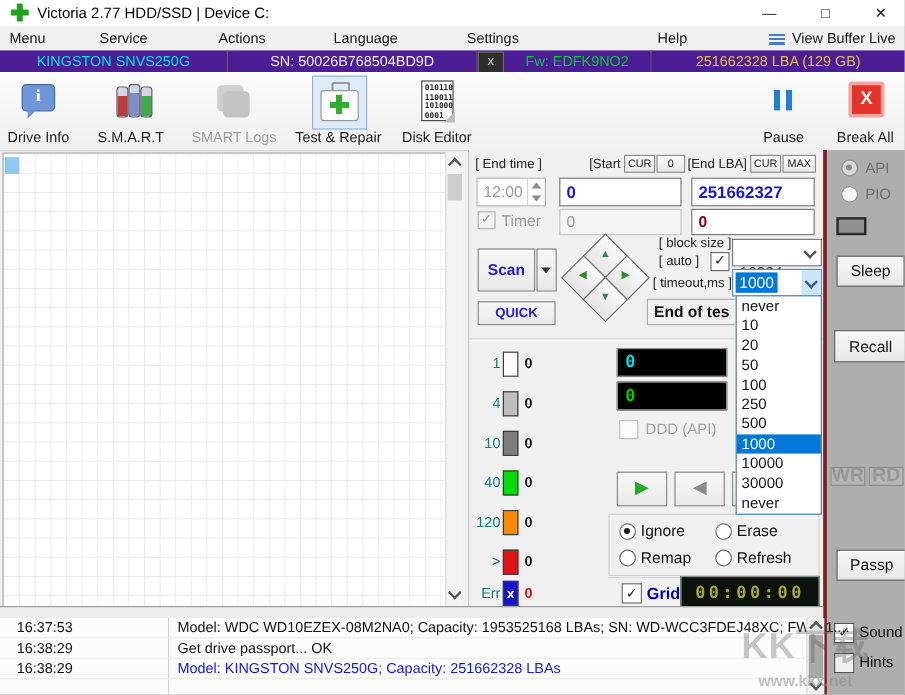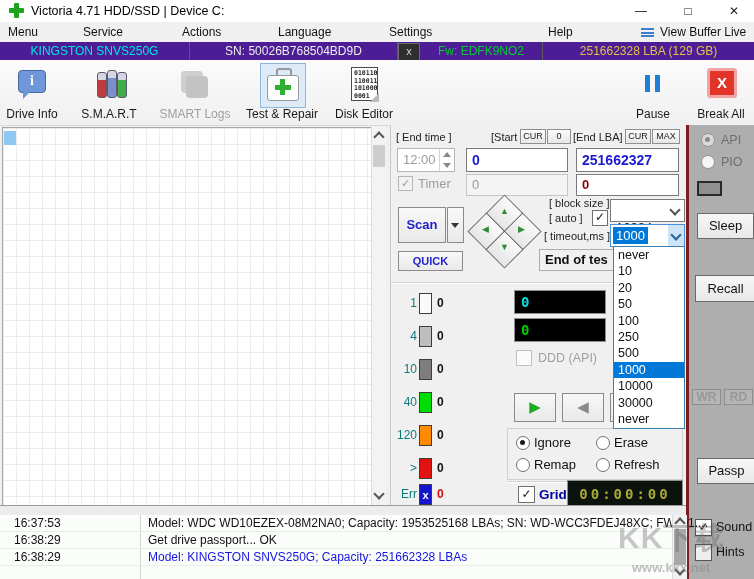--- a/index.html
+++ b/index.html
@@ -51,21 +51,21 @@
   
   .spd-row{position:relative;height:20px;margin-bottom:13px;}
   .spd-row:last-child{margin-top:-7px;}
   .spd-label{position:absolute;right:94px;top:3px;font-size:12px;color:#0e7a7a;}
   .spd-block{position:absolute;left:28px;top:0;width:11px;height:19px;border:1px solid #3d3d3d;text-align:center;}
   .spd-block i{font-style:normal;font-weight:bold;font-size:11px;color:#fff;line-height:19px;}
   .spd-count{position:absolute;left:46px;top:3px;font-size:12px;font-weight:bold;color:#111;}
   
   #sidebar{left:686px;top:125px;width:68px;height:454px;background:#aeaeae;border-left:3px solid #7f1d1d;}
   .sbtn{background:linear-gradient(#f7f7f7,#e8e8e8);border:1px solid #6a6a6a;font-size:13px;text-align:center;color:#111;}
-  .sbtn.disabled{background:#b5b5b5;border-color:#8f8f8f;color:#989898;font-weight:bold;font-size:12px;}
+  .sbtn.disabled{background:#b5b5b5;border-color:#8f8f8f;color:#989898;font-weight:bold;font-size:16px;}
   .slabel{font-size:12.5px;color:#6f6f6f;}
   
   #splitter{left:0;top:505px;width:686px;height:10px;background:#ececec;border-top:1px solid #9a9a9a;border-bottom:1px solid #cfcfcf;}
   #log{left:0;top:515px;width:672px;height:64px;background:#fbfdfb;}
   .log-row{position:relative;height:16px;border-bottom:1px solid #e7efe7;}
   .log-time{position:absolute;left:14px;top:1px;font-size:12px;color:#111;}
   .log-msg{position:absolute;left:148px;top:1px;font-size:12px;color:#111;white-space:nowrap;}
   .log-div{position:absolute;left:140px;top:0;width:1px;height:64px;background:#ccd6cc;}
   #logscroll{left:672px;top:515px;width:14px;height:64px;background:#f1f1f1;border-left:1px solid #dcdcdc;}
   
@@ -75,21 +75,21 @@
 </head>
 <body>
 
 <div id="win">
 
   <div class="abs" id="titlebar">
     <div class="abs" style="left:9px;top:3px;width:15px;height:15px;">
       <div class="abs" style="left:5px;top:0;width:5px;height:15px;background:#1ca51c;border-radius:1px;"></div>
       <div class="abs" style="left:0;top:5px;width:15px;height:5px;background:#1ca51c;border-radius:1px;"></div>
     </div>
-    <div class="abs txt" style="left:31px;top:3px;font-size:12.5px;color:#000;line-height:16px;">Victoria 4.71 HDD/SSD | Device C:</div>
+    <div class="abs txt" style="left:31px;top:3px;font-size:12.5px;color:#000;line-height:16px;">Victoria 2.77 HDD/SSD | Device C:</div>
     <div class="abs winbtn" style="left:626px;">—</div>
     <div class="abs winbtn" style="left:673px;">□</div>
     <div class="abs winbtn" style="left:719px;">✕</div>
   </div>
 
   <div class="abs" id="menubar">
     <span class="abs menu-item txt" style="left:4px;">Menu</span>
     <span class="abs menu-item txt" style="left:79px;">Service</span>
     <span class="abs menu-item txt" style="left:178px;">Actions</span>
     <span class="abs menu-item txt" style="left:274px;">Language</span>

